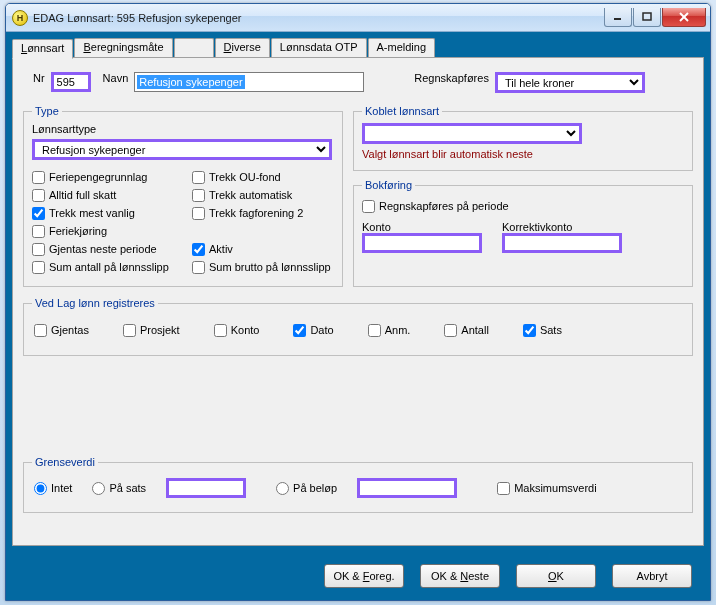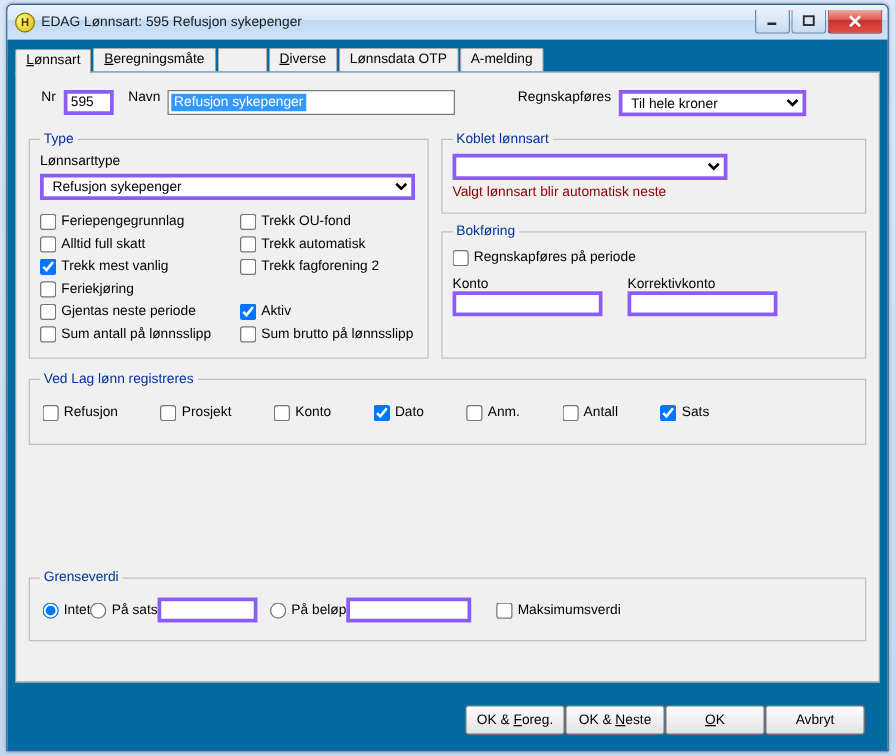--- a/index.html
+++ b/index.html
@@ -116,21 +116,21 @@
   .chk input { margin:0; width:13px; height:13px; }
   .rad { display: flex; align-items: center; gap: 4px; }
   .rad input { margin: 0; }
   .toprow { margin-bottom: 12px; padding-left: 10px; display:flex; align-items:flex-start; }
   .selected-text {
     background:#3399ff; color:#fff; padding:1px 2px;
   }
   .warn { color:#8a0000; margin-top:4px; }
   .btnbar {
     position:absolute; bottom:12px; right:18px;
-    display:flex; gap:0;
+    display:flex; gap:16px;
   }
   button.push {
     width:80px; height:24px;
     border:1px solid #707070;
     background:linear-gradient(to bottom,#fdfdfd,#e3e3e3);
     border-radius:3px;
     font:inherit;
   }
   button.push u { text-decoration:underline; }
 </style>
@@ -273,21 +273,21 @@
             </div>
           </fieldset>
         </div>
       </div>
 
       <fieldset style="margin-top:10px">
         <legend>Ved Lag lønn registreres</legend>
         <div style="display:flex;gap:34px;padding:6px 2px">
           <label class="chk">
               <input type="checkbox" style="">
-              <span>Refusjon</span>
+              <span>Gjentas</span>
             </label>
           <label class="chk">
               <input type="checkbox" style="">
               <span>Prosjekt</span>
             </label>
           <label class="chk">
               <input type="checkbox" style="">
               <span>Konto</span>
             </label>
           <label class="chk">
@@ -304,21 +304,21 @@
             </label>
           <label class="chk">
               <input type="checkbox" checked="" style="">
               <span>Sats</span>
             </label>
         </div>
       </fieldset>
 
       <fieldset style="margin-top:100px">
         <legend>Grenseverdi</legend>
-        <div style="display:flex;align-items:center;padding:4px 2px">
+        <div style="display:flex;align-items:center;gap:20px;padding:4px 2px">
           <label class="rad">
               <input type="radio" name="gr" checked="" style="">
               <span>Intet</span>
             </label>
           <label class="rad">
               <input type="radio" name="gr" style="">
               <span>På sats</span>
             </label>
           <input type="text" style="width: 80px;">
           <label class="rad" style="margin-left:10px">

